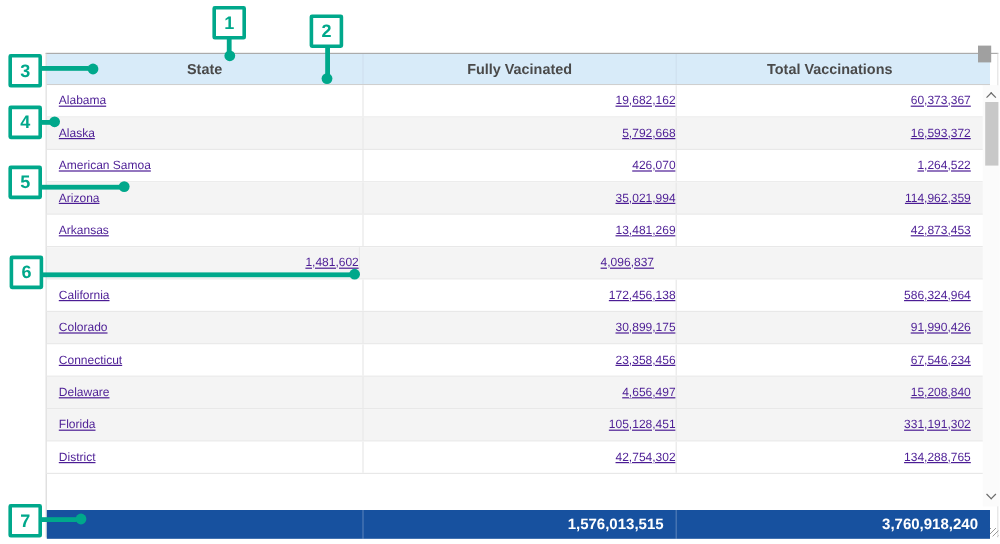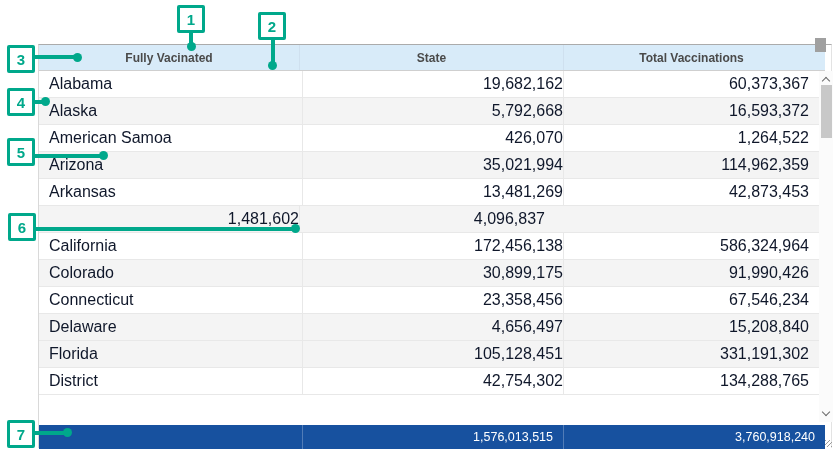--- a/index.html
+++ b/index.html
@@ -32,34 +32,34 @@
   .th.c2 { width: 261px; border-right: 1px solid #cfe0ef; }
   .th.c3 { width: 255px; text-align: center; }
 
   .tbody { position: absolute; left: 0; top: 26px; width: 780px; height: 351px; }
   .tr {
     display: flex; height: 27px; background: #ffffff;
     border-bottom: 1px solid #e8e8e8;
   }
   .tr.alt { background: #f4f4f4; }
   .td {
-    font-size: 16px; color: #0f172a; height: 100%;
-    display: flex; align-items: center; overflow: hidden; white-space: nowrap;
+    font-size: 10px; color: #4c1d95; height: 100%;
+    display: flex; align-items: center; overflow: hidden; white-space: nowrap; text-decoration: underline;
   }
   .td.c1 { width: 264px; padding-left: 10px; border-right: 1px solid #e8e8e8; }
   .td.c2 { width: 261px; justify-content: flex-end; padding-right: 0; border-right: 1px solid #e8e8e8; }
   .td.c3 { width: 255px; justify-content: flex-end; padding-right: 10px; }
 
   
   .total-row {
     position: absolute; left: 0; top: 380px; width: 786px; height: 24px;
     background: #17519f; display: flex;
   }
   .total-cell {
-    font-size: 12.5px; font-weight: normal; color: #ffffff; height: 100%;
+    font-size: 12.5px; font-weight: bold; color: #ffffff; height: 100%;
     display: flex; align-items: center; justify-content: flex-end;
     padding-right: 10px; white-space: nowrap;
   }
   .total-cell.c1 { width: 264px; border-right: 1px solid rgba(255,255,255,0.25); }
   .total-cell.c2 { width: 261px; border-right: 1px solid rgba(255,255,255,0.25); }
   .total-cell.c3 { width: 261px; }
 
   
   .vscroll {
     position: absolute; left: 780px; top: 26px; width: 14px; height: 351px;
@@ -104,22 +104,22 @@
   }
 </style>
 </head>
 <body>
 
 <div id="stage">
 
   <div class="table-wrap">
 
     <div class="thead">
+      <div class="th c1">State</div>
       <div class="th c2">Fully Vacinated</div>
-      <div class="th c1">State</div>
       <div class="th c3">Total Vaccinations</div>
     </div>
 
     <div class="tbody">
       <div class="tr">
         <div class="td c1">Alabama</div>
         <div class="td c2">19,682,162</div>
         <div class="td c3">60,373,367</div>
       </div>
       <div class="tr alt">

